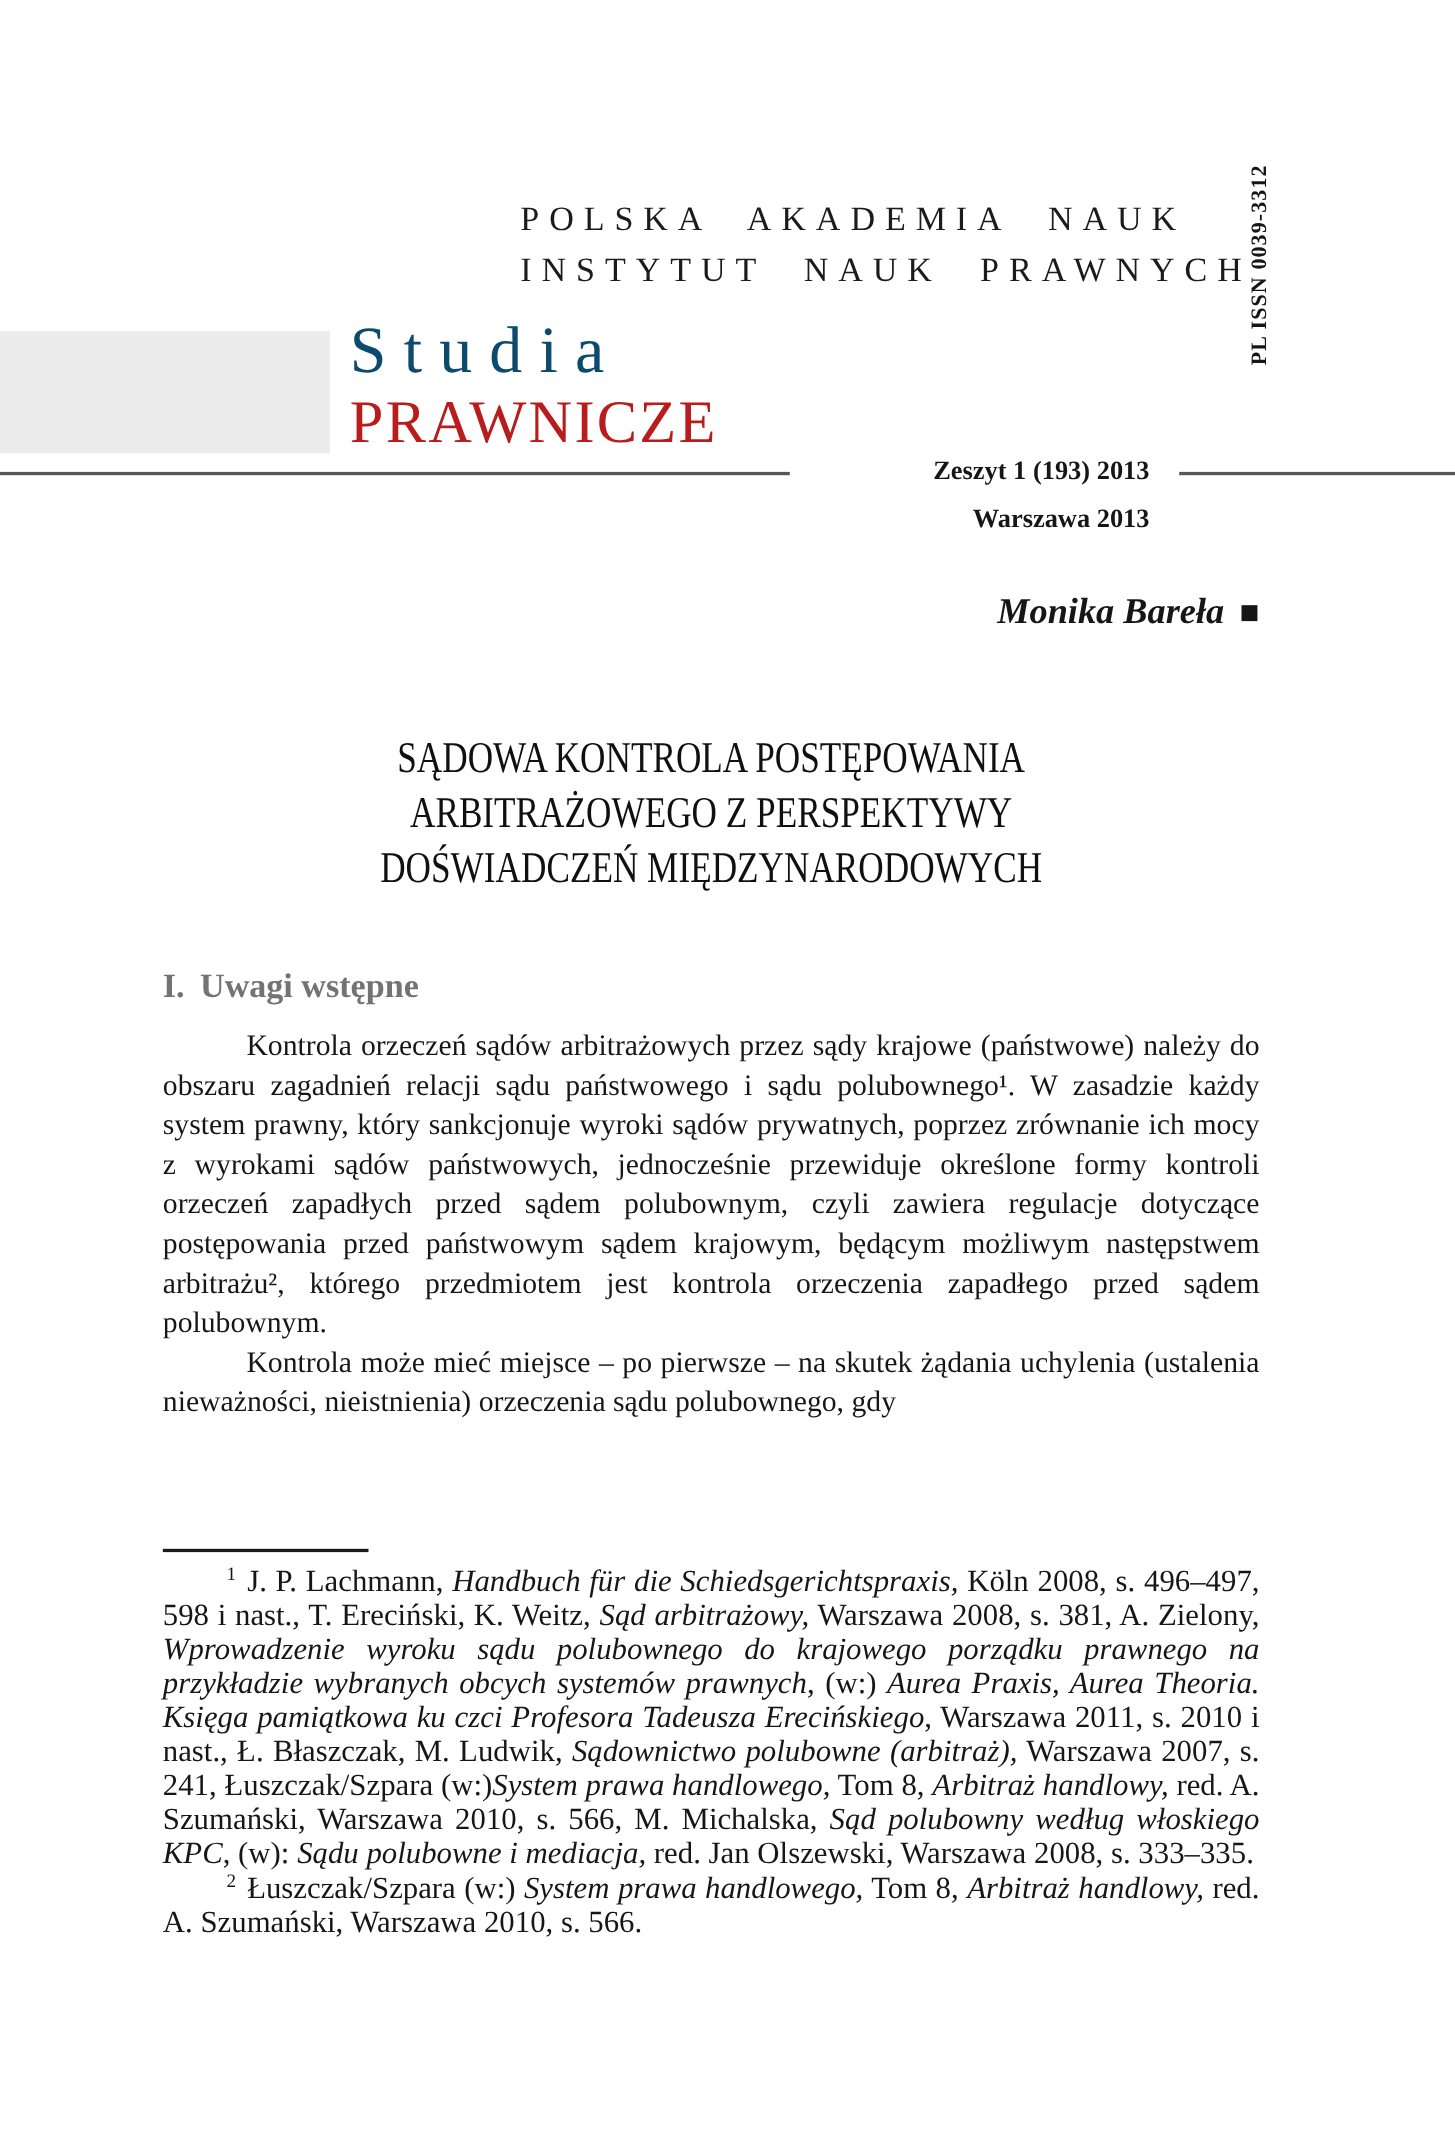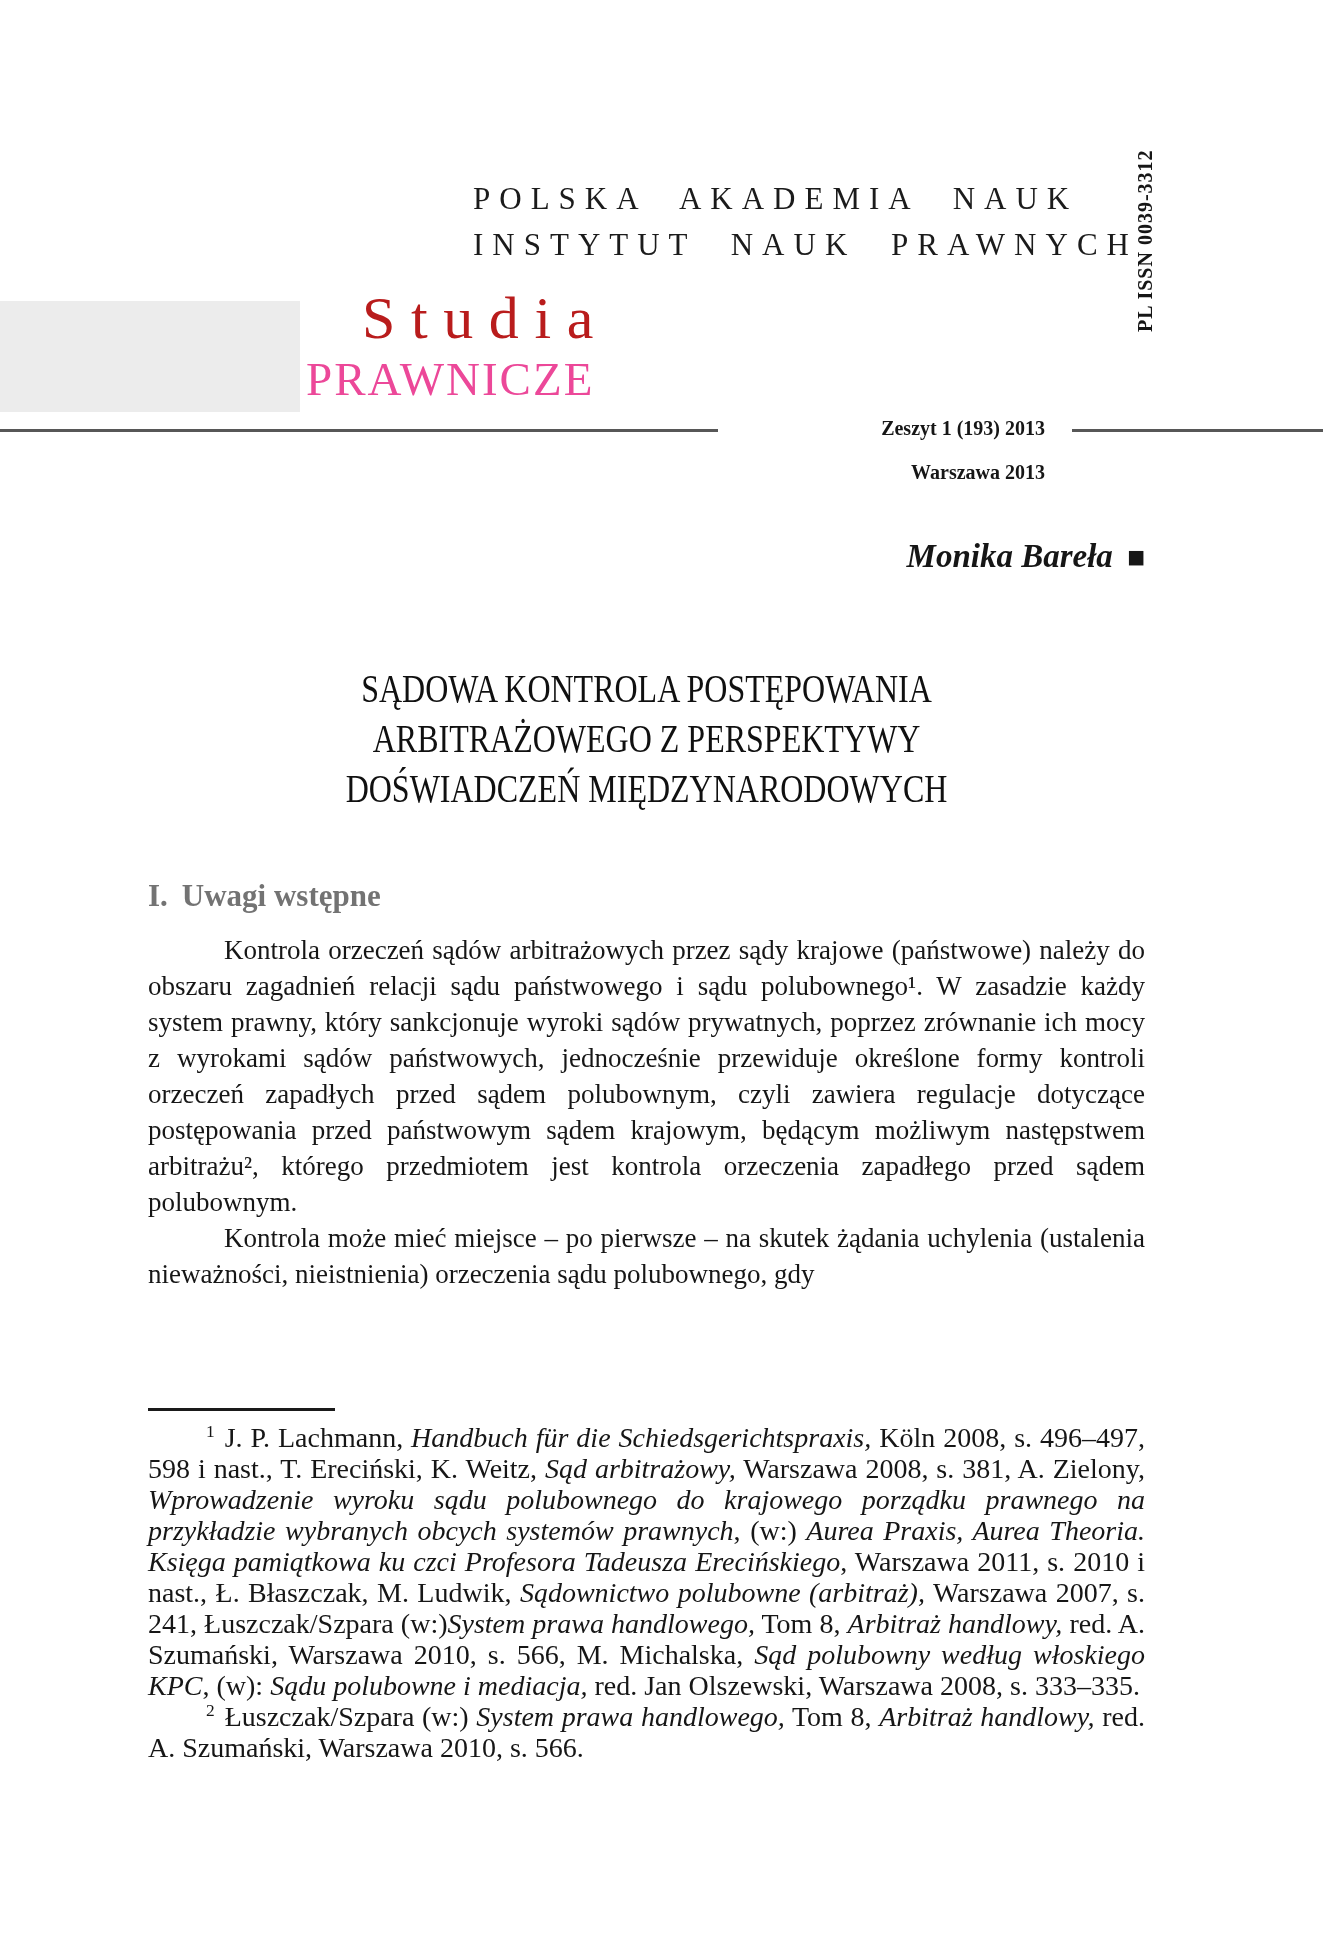--- a/index.html
+++ b/index.html
@@ -9,28 +9,28 @@
   }
 
   
   .publisher { position:absolute; left:473px; top:176px; font-size:31px;
     letter-spacing:9px; word-spacing:18px; line-height:46px; white-space:nowrap; color:#1b1b1b; }
   .issn { position:absolute; left:1134px; top:332px; transform:rotate(-90deg);
     transform-origin:0 0; font-weight:700; font-size:20px; letter-spacing:1px; white-space:nowrap; }
 
   
   .graybox { position:absolute; left:0; top:301px; width:300px; height:111px; background:#ececec; }
-  .logo-studia { position:absolute; left:318px; top:284px; font-size:60px; letter-spacing:0.26em; color:#b91c1c; white-space:nowrap;margin-left:44px; }
-  .logo-prawnicze { position:absolute; left:306px; top:352px; font-size:47px; letter-spacing:2px; color:#ec4899; white-space:nowrap; }
+  .logo-studia { position:absolute; left:318px; top:284px; font-size:60px; letter-spacing:0.26em; color:#0c4a6e; white-space:nowrap; }
+  .logo-prawnicze { position:absolute; left:318px; top:352px; font-size:55px; letter-spacing:2px; color:#b91c1c; white-space:nowrap; }
 
   
   .rule-left  { position:absolute; left:0;      top:429px; width:718px; height:3px; background:#575757; }
   .rule-right { position:absolute; left:1072px; top:429px; width:251px; height:3px; background:#575757; }
   .issue-block { position:absolute; left:645px; top:406px; width:400px; text-align:right;
-    font-weight:700; font-size:20px; line-height:44px; white-space:nowrap; }
+    font-weight:700; font-size:24px; line-height:44px; white-space:nowrap; }
 
   
   .author-line { position:absolute; left:545px; top:538px; width:600px; text-align:right;
     font-size:33px; font-weight:700; font-style:italic; white-space:nowrap; }
   .author-square { font-style:normal; margin-left:14px; font-size:30px; }
 
   
   .article-title { position:absolute; left:148px; top:664px; width:997px; text-align:center;
     font-size:40px; line-height:50px; color:#101010; }
   .article-title .tline { transform:scaleX(0.8); transform-origin:50% 50%; white-space:nowrap; }

